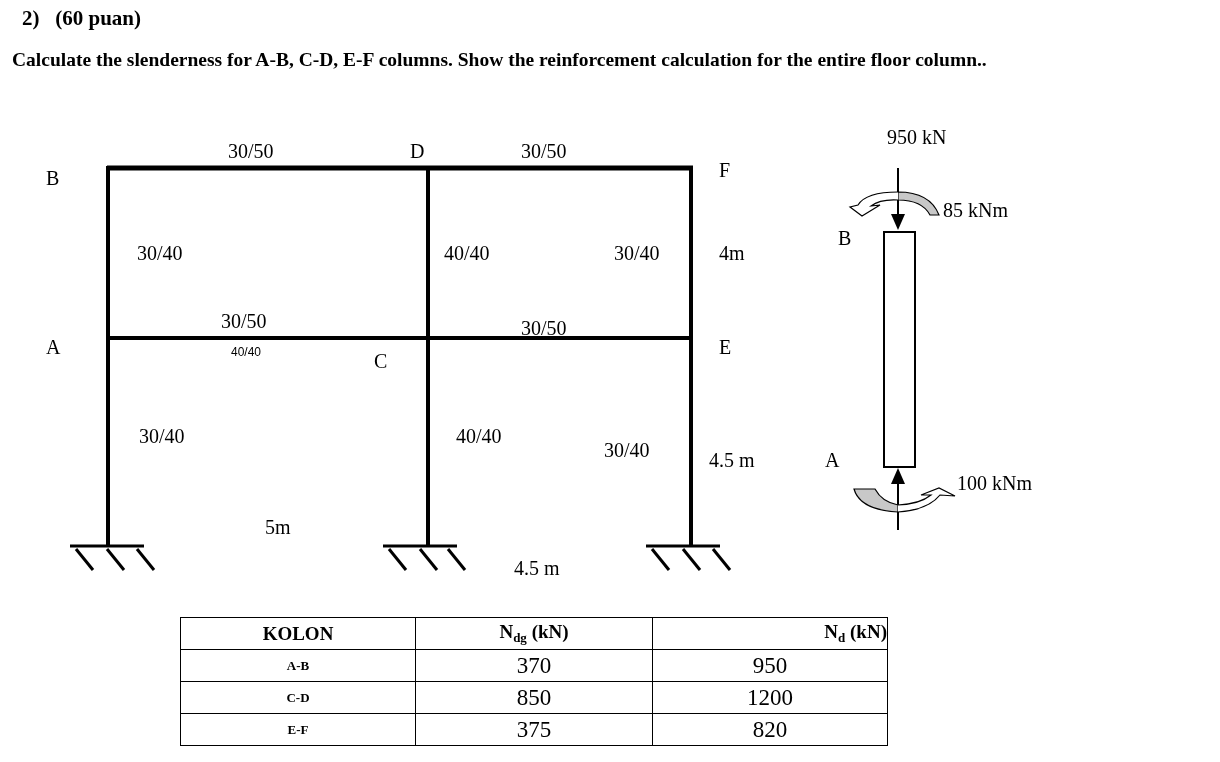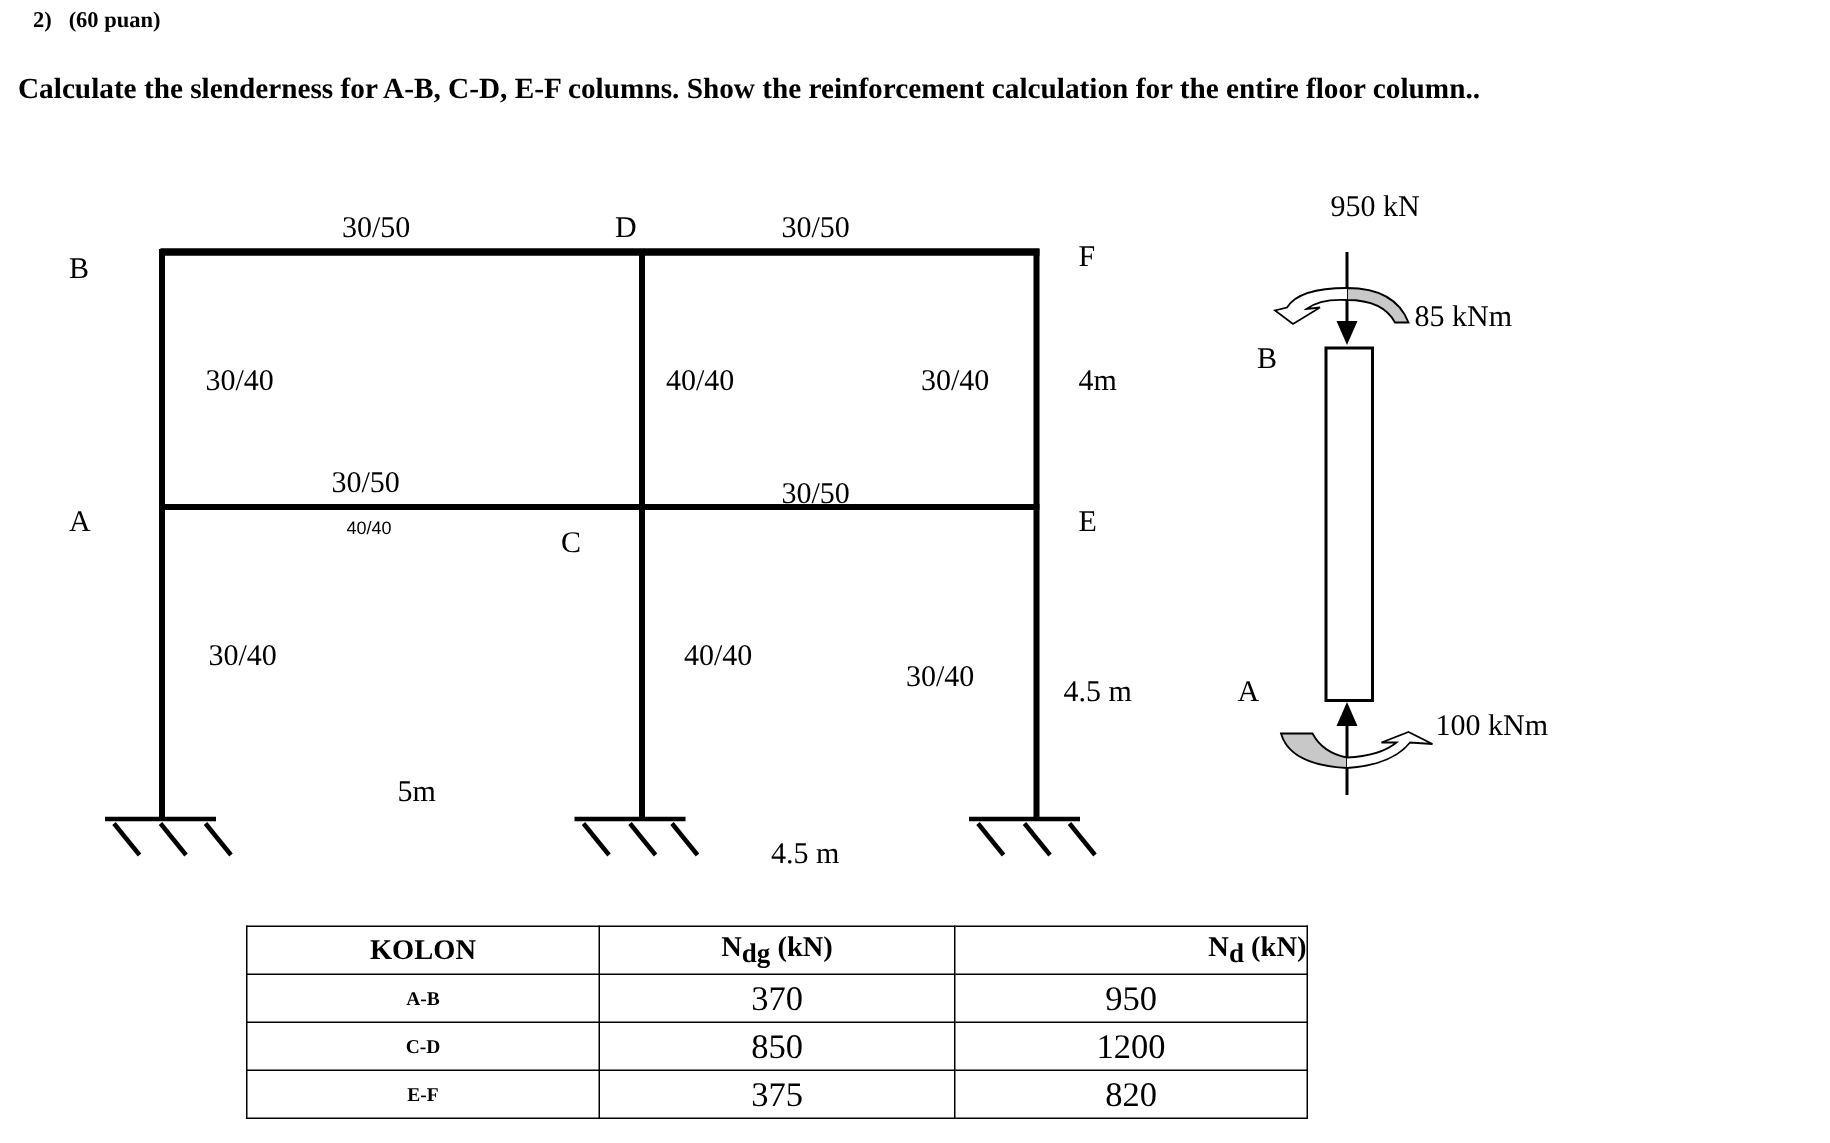--- a/index.html
+++ b/index.html
@@ -1,38 +1,38 @@
 <!DOCTYPE html>
 <html><head>
   <meta charset="utf-8">
   <style>
     html, body { margin: 0; padding: 0; background: #ffffff; }
     body { width: 1220px; height: 762px; position: relative; overflow: hidden;
            font-family: "Liberation Serif", "DejaVu Serif", serif; color: #000; }
-    .heading { position: absolute; left: 22px; top: 6px; font-size: 15px; font-weight: bold; }
+    .heading { position: absolute; left: 22px; top: 6px; font-size: 21px; font-weight: bold; }
     .prompt { position: absolute; left: 12px; top: 46px; width: 1200px;
               font-size: 19.5px; font-weight: bold; line-height: 27px; text-align: justify;
               text-align-last: left; }
     .prompt .line { display: block; white-space: nowrap; }
     .prompt .line.j { text-align: justify; text-align-last: justify; width: 1186px; }
     svg#diagram { position: absolute; left: 0; top: 0; }
     .lbl { font-family: "Liberation Serif", "DejaVu Serif", serif; font-size: 20px; fill: #000; }
     .lbl-s { font-family: "Liberation Sans", "DejaVu Sans", sans-serif; font-size: 12px; fill: #000; }
-    table.kolon { position: absolute; left: 164px; top: 617px; border-collapse: collapse;
+    table.kolon { position: absolute; left: 180px; top: 617px; border-collapse: collapse;
                   font-family: "Liberation Serif", "DejaVu Serif", serif; }
     table.kolon th, table.kolon td { border: 1px solid #000; height: 31px; padding: 0;
                   text-align: center; vertical-align: middle; }
     table.kolon th { font-size: 19px; font-weight: bold; }
     table.kolon td { font-size: 23px; }
     table.kolon td.name { font-size: 13px; font-weight: bold; }
     table.kolon tr:last-child td { border-bottom: 1px solid #000; }
     table.kolon .c1 { width: 234px; }
     table.kolon .c2 { width: 236px; }
     table.kolon .c3 { width: 234px; text-align: right; }
-    sub { font-size: 18px; vertical-align: -4px; }
+    sub { font-size: 13px; vertical-align: -4px; }
   </style>
 </head>
 <body>
 
 <div class="heading">
   <span>2)</span>&nbsp;&nbsp;
   <span>(60 puan)</span>
 </div>
 
 <div class="prompt">

